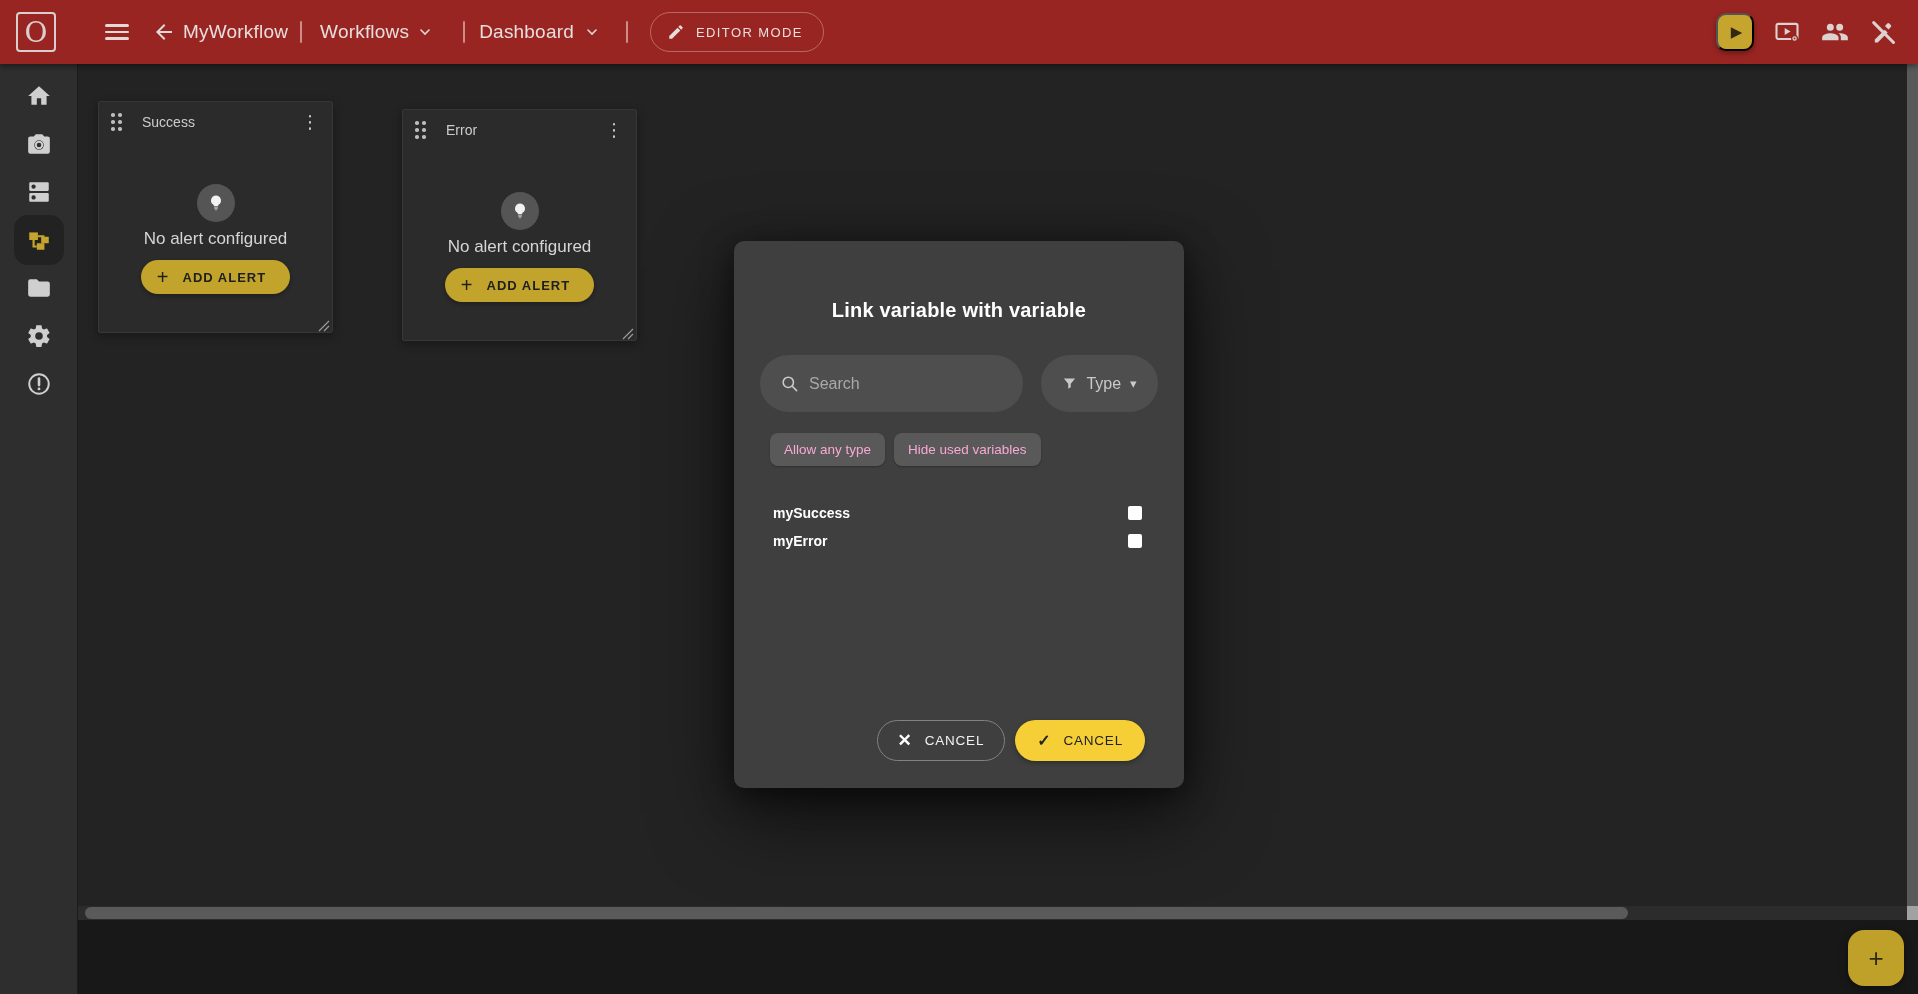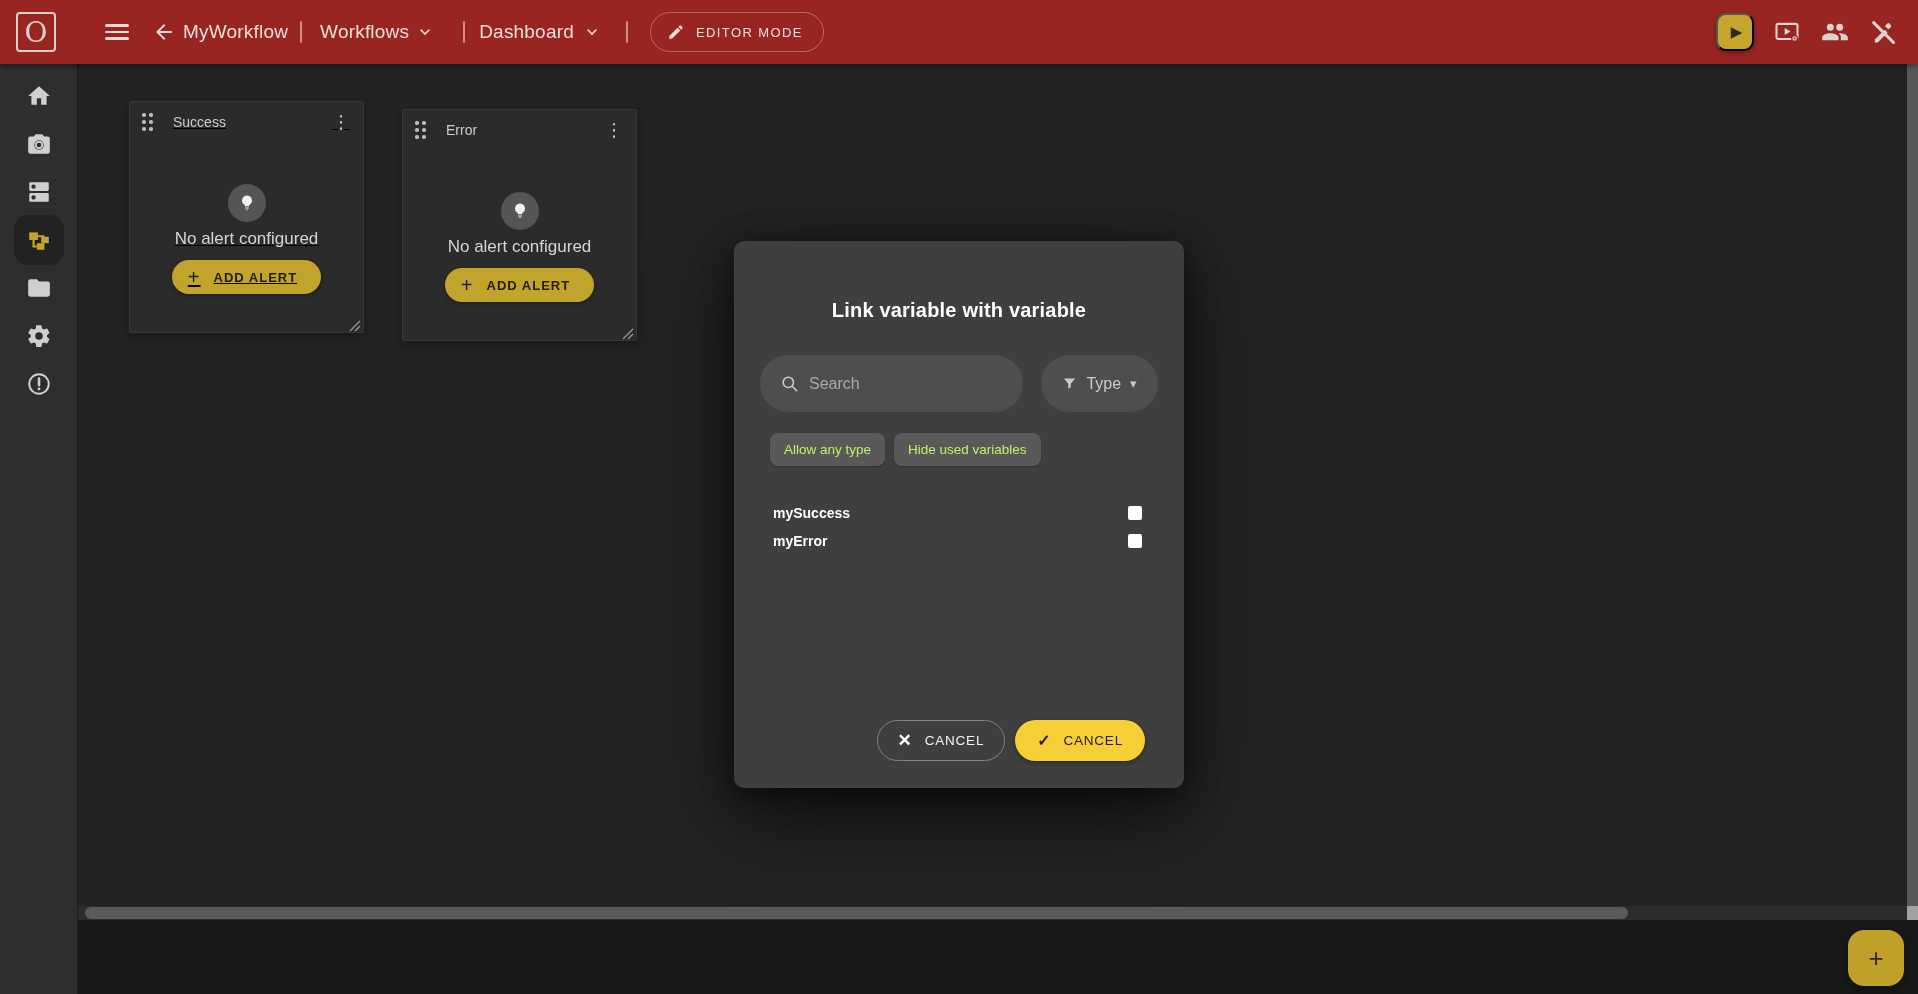--- a/index.html
+++ b/index.html
@@ -38,21 +38,21 @@
              align-items:center; padding-top:8px; }
   .side-item { width:78px; height:48px; display:flex; align-items:center; justify-content:center;
                color:#cfcfcf; cursor:pointer; }
   .side-item .pad { width:50px; height:50px; border-radius:14px; display:flex; align-items:center; justify-content:center; }
   .side-item.active .pad { background:#222222; color:#c6a52e; }
 
   
   .card { position:absolute; width:235px; height:232px; background:#2b2b2b;
           border:1px solid rgba(255,255,255,.06); border-radius:3px;
           box-shadow:0 3px 8px rgba(0,0,0,.35); }
-  .card.success { left:129px; top:101px;text-decoration:underline; }
+  .card.success { left:98px; top:101px; }
   .card.error   { left:402px; top:101px;margin-top:8px; }
   .card-head { height:40px; display:flex; align-items:center; padding:0 10px 0 12px; }
   .drag-handle { display:grid; grid-template-columns:repeat(2, 4px); grid-auto-rows:4px; gap:3px; cursor:grab; }
   .drag-handle i { width:3.5px; height:3.5px; background:#bdbdbd; border-radius:50%; }
   .card-title { margin-left:20px; font-size:14px; color:#cccccc; }
   .kebab { margin-left:auto; color:#d4d4d4; font-size:18px; line-height:1; cursor:pointer;
            width:24px; height:24px; display:flex; align-items:center; justify-content:center; }
   .card-body { display:flex; flex-direction:column; align-items:center;justify-content:center; }
   .avatar { margin-top:42px; width:38px; height:38px; border-radius:50%; background:#555555;
             display:flex; align-items:center; justify-content:center; color:#f2f2f2; }
@@ -75,21 +75,21 @@
   .search-pill svg { color:#c9c9c9; flex:none; }
   .search-pill input { flex:1; min-width:0; background:transparent; border:none; outline:none;
                        color:#f9a8d4; font-size:16px; font-family:"Liberation Sans", sans-serif; }
   .search-pill input::placeholder { color:#a9a9a9; }
   .type-pill { position:absolute; left:307px; top:114px; width:117px; height:57px; border-radius:29px;
                background:#4e4e4e; display:flex; align-items:center; justify-content:center; gap:9px;
                color:#c9c9c9; font-size:16px; cursor:pointer; }
   .type-pill .caret { font-size:13px; color:#c9c9c9; }
   .chips { position:absolute; left:36px; top:192px; display:flex; gap:9px; }
   .chip { height:33px; border-radius:8px; background:#595959; display:flex; align-items:center;
-          padding:0 14px; color:#bef264; font-size:13.5px; cursor:pointer; box-shadow:0 1px 2px rgba(0,0,0,.25); }
+          padding:0 14px; color:#f9a8d4; font-size:13.5px; cursor:pointer; box-shadow:0 1px 2px rgba(0,0,0,.25); }
   .var-list { position:absolute; left:39px; right:42px; top:258px;text-align:right; }
   .var-row { height:28px; display:flex; align-items:center; justify-content:space-between; }
   .var-name { color:#ffffff; font-size:14px; font-weight:bold; }
   .var-check { width:14px; height:14px; background:#ffffff; border-radius:2px; cursor:pointer; }
   .modal-actions { position:absolute; right:39px; top:479px; display:flex; gap:10px; }
   .btn-cancel { height:41px; border-radius:21px; border:1px solid #828282; background:transparent;
                 display:flex; align-items:center; gap:12px; padding:0 20px; cursor:pointer;
                 color:#f2f2f2; font-size:13.5px; letter-spacing:.8px; }
   .btn-cancel .x { font-size:17px; font-weight:bold; color:#ffffff; }
   .btn-confirm { height:41px; border-radius:21px; border:none; background:#f5cf35;

